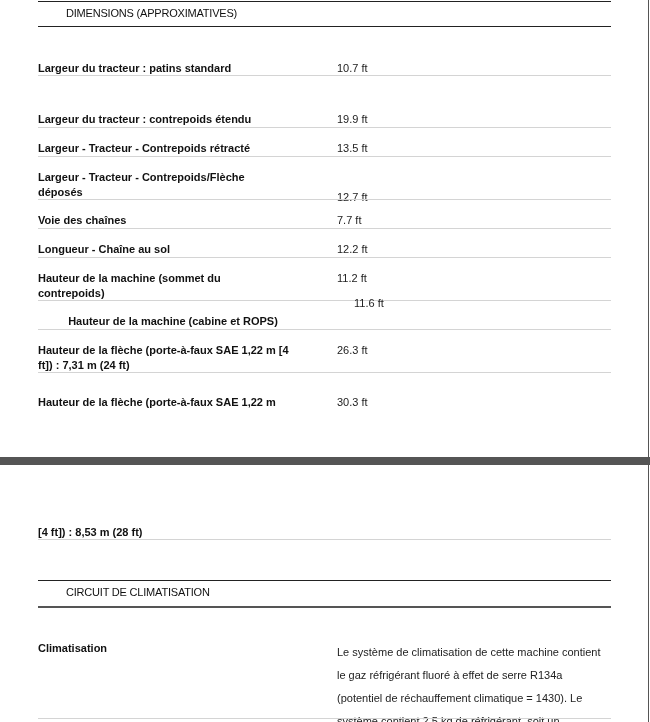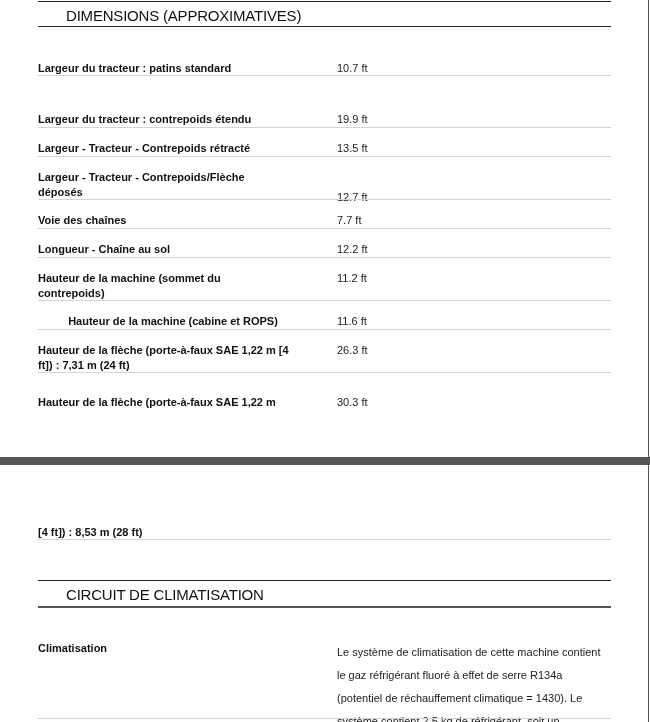--- a/index.html
+++ b/index.html
@@ -4,21 +4,21 @@
 <style>
   html, body { margin: 0; padding: 0; background: #fff; }
   body { width: 650px; height: 722px; position: relative; overflow: hidden;
          font-family: "Liberation Sans", sans-serif; color: #111; }
   .page { position: absolute; left: 0; width: 648px; background: #fff; border-right: 1px solid #555; }
   .page-top { top: 0; height: 457px; }
   .page-bottom { top: 465px; height: 257px; }
   .page-gap { position: absolute; left: 0; top: 457px; width: 650px; height: 8px; background: #555; }
   .rule-dark { position: absolute; left: 38px; width: 573px; height: 1px; background: #222; }
   .rule-light { position: absolute; left: 38px; width: 573px; height: 1px; background: #d4d4d4; }
-  .section-title { position: absolute; left: 38px; font-size: 15px; color: #111; letter-spacing: -0.2px; padding-left: 28px; }
+  .section-title { position: absolute; left: 38px; font-size: 11px; color: #111; letter-spacing: -0.2px; padding-left: 28px; }
   .row-label { position: absolute; left: 38px; width: 270px; font-size: 11px; font-weight: bold; line-height: 15px; color: #111; }
   .row-value { position: absolute; left: 337px; font-size: 11px; line-height: 15px; color: #222; }
   .desc { position: absolute; left: 337px; width: 265px; font-size: 11px; line-height: 23px; color: #222; }
   .clip { position: absolute; left: 0; top: 380px; width: 648px; height: 20px; overflow: hidden; margin-top: 8px; }
   .clip .row-label, .clip .row-value { top: 7px; }
 </style>
 </head>
 <body>
 
 <div class="page page-top">
@@ -63,21 +63,21 @@
   </div>
 
   <div>
     <div class="row-label" style="top:271px; width:225px;">Hauteur de la machine (sommet du contrepoids)</div>
     <div class="row-value" style="top:271px;">11.2 ft</div>
     <div class="rule-light" style="top:300px;"></div>
   </div>
 
   <div>
     <div class="row-label" style="top:314px;text-align:center;">Hauteur de la machine (cabine et ROPS)</div>
-    <div class="row-value" style="top:314px;">11.6 ft</div>
+    <div class="row-value" style="top:296px;margin-left:17px;">11.6 ft</div>
     <div class="rule-light" style="top:329px;"></div>
   </div>
 
   <div>
     <div class="row-label" style="top:343px; width:265px;">Hauteur de la flèche (porte-à-faux SAE 1,22 m [4 ft]) : 7,31 m (24 ft)</div>
     <div class="row-value" style="top:343px;">26.3 ft</div>
     <div class="rule-light" style="top:372px;"></div>
   </div>
 
   <div class="clip">

